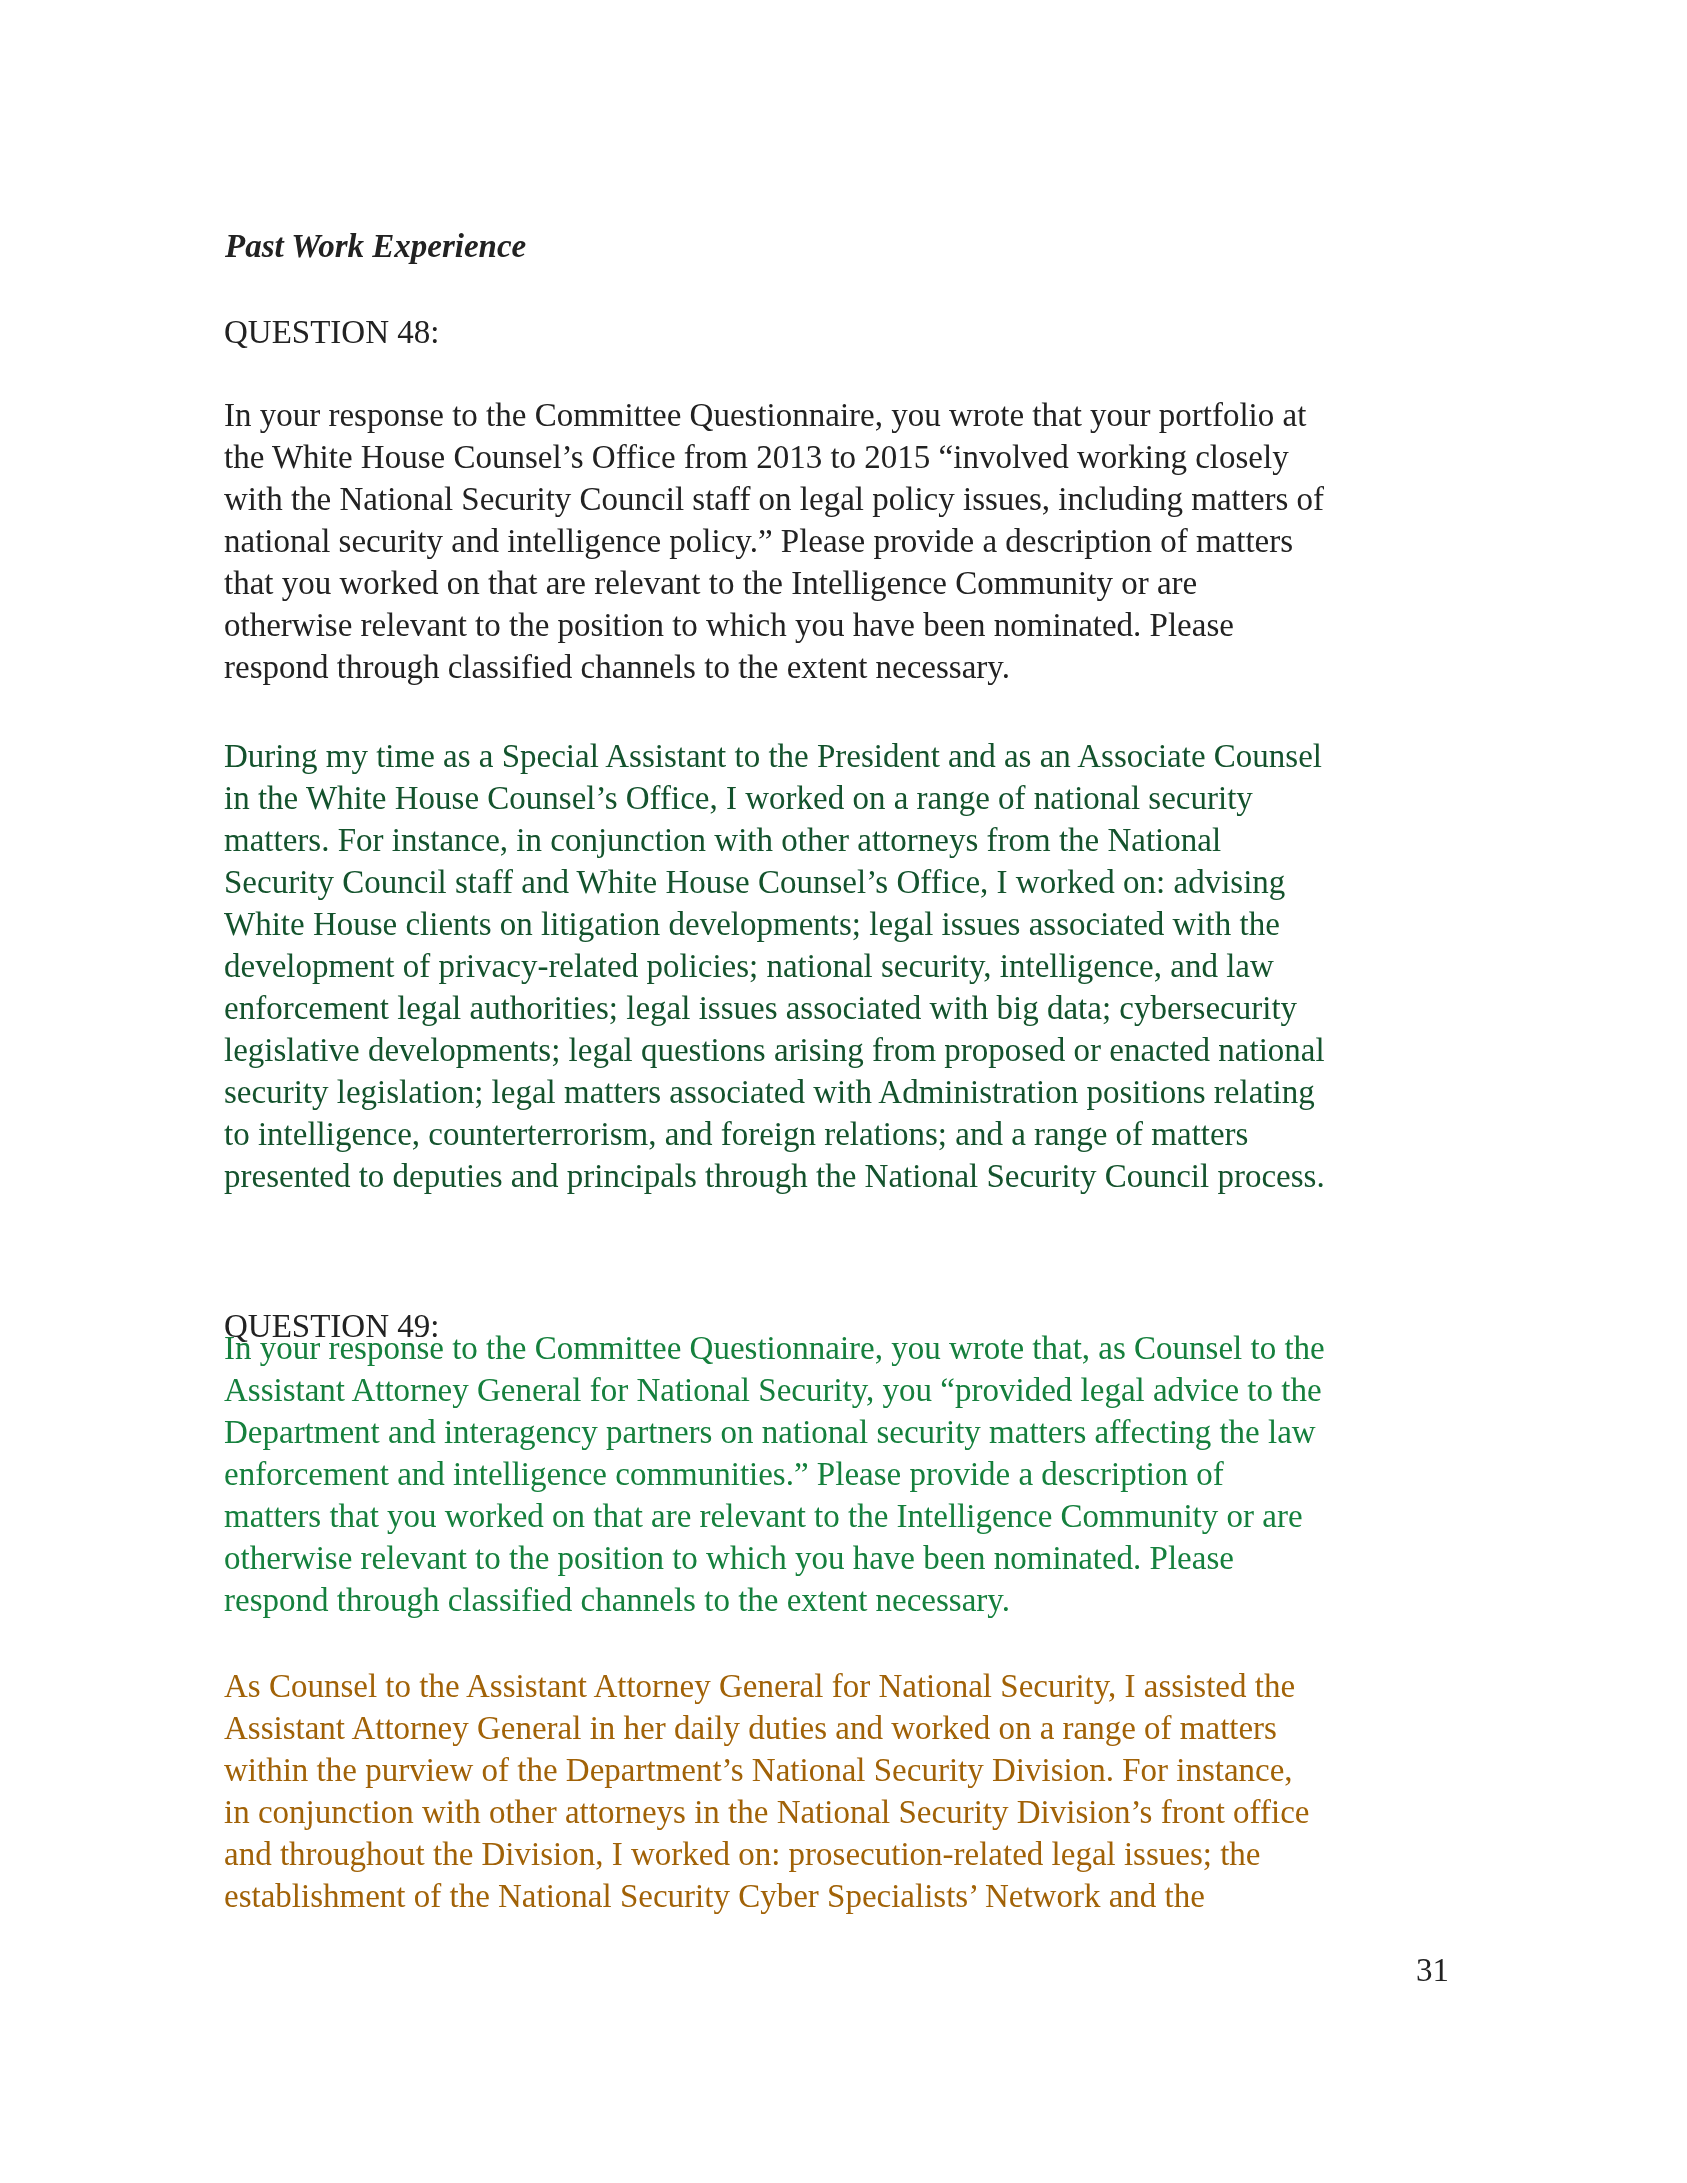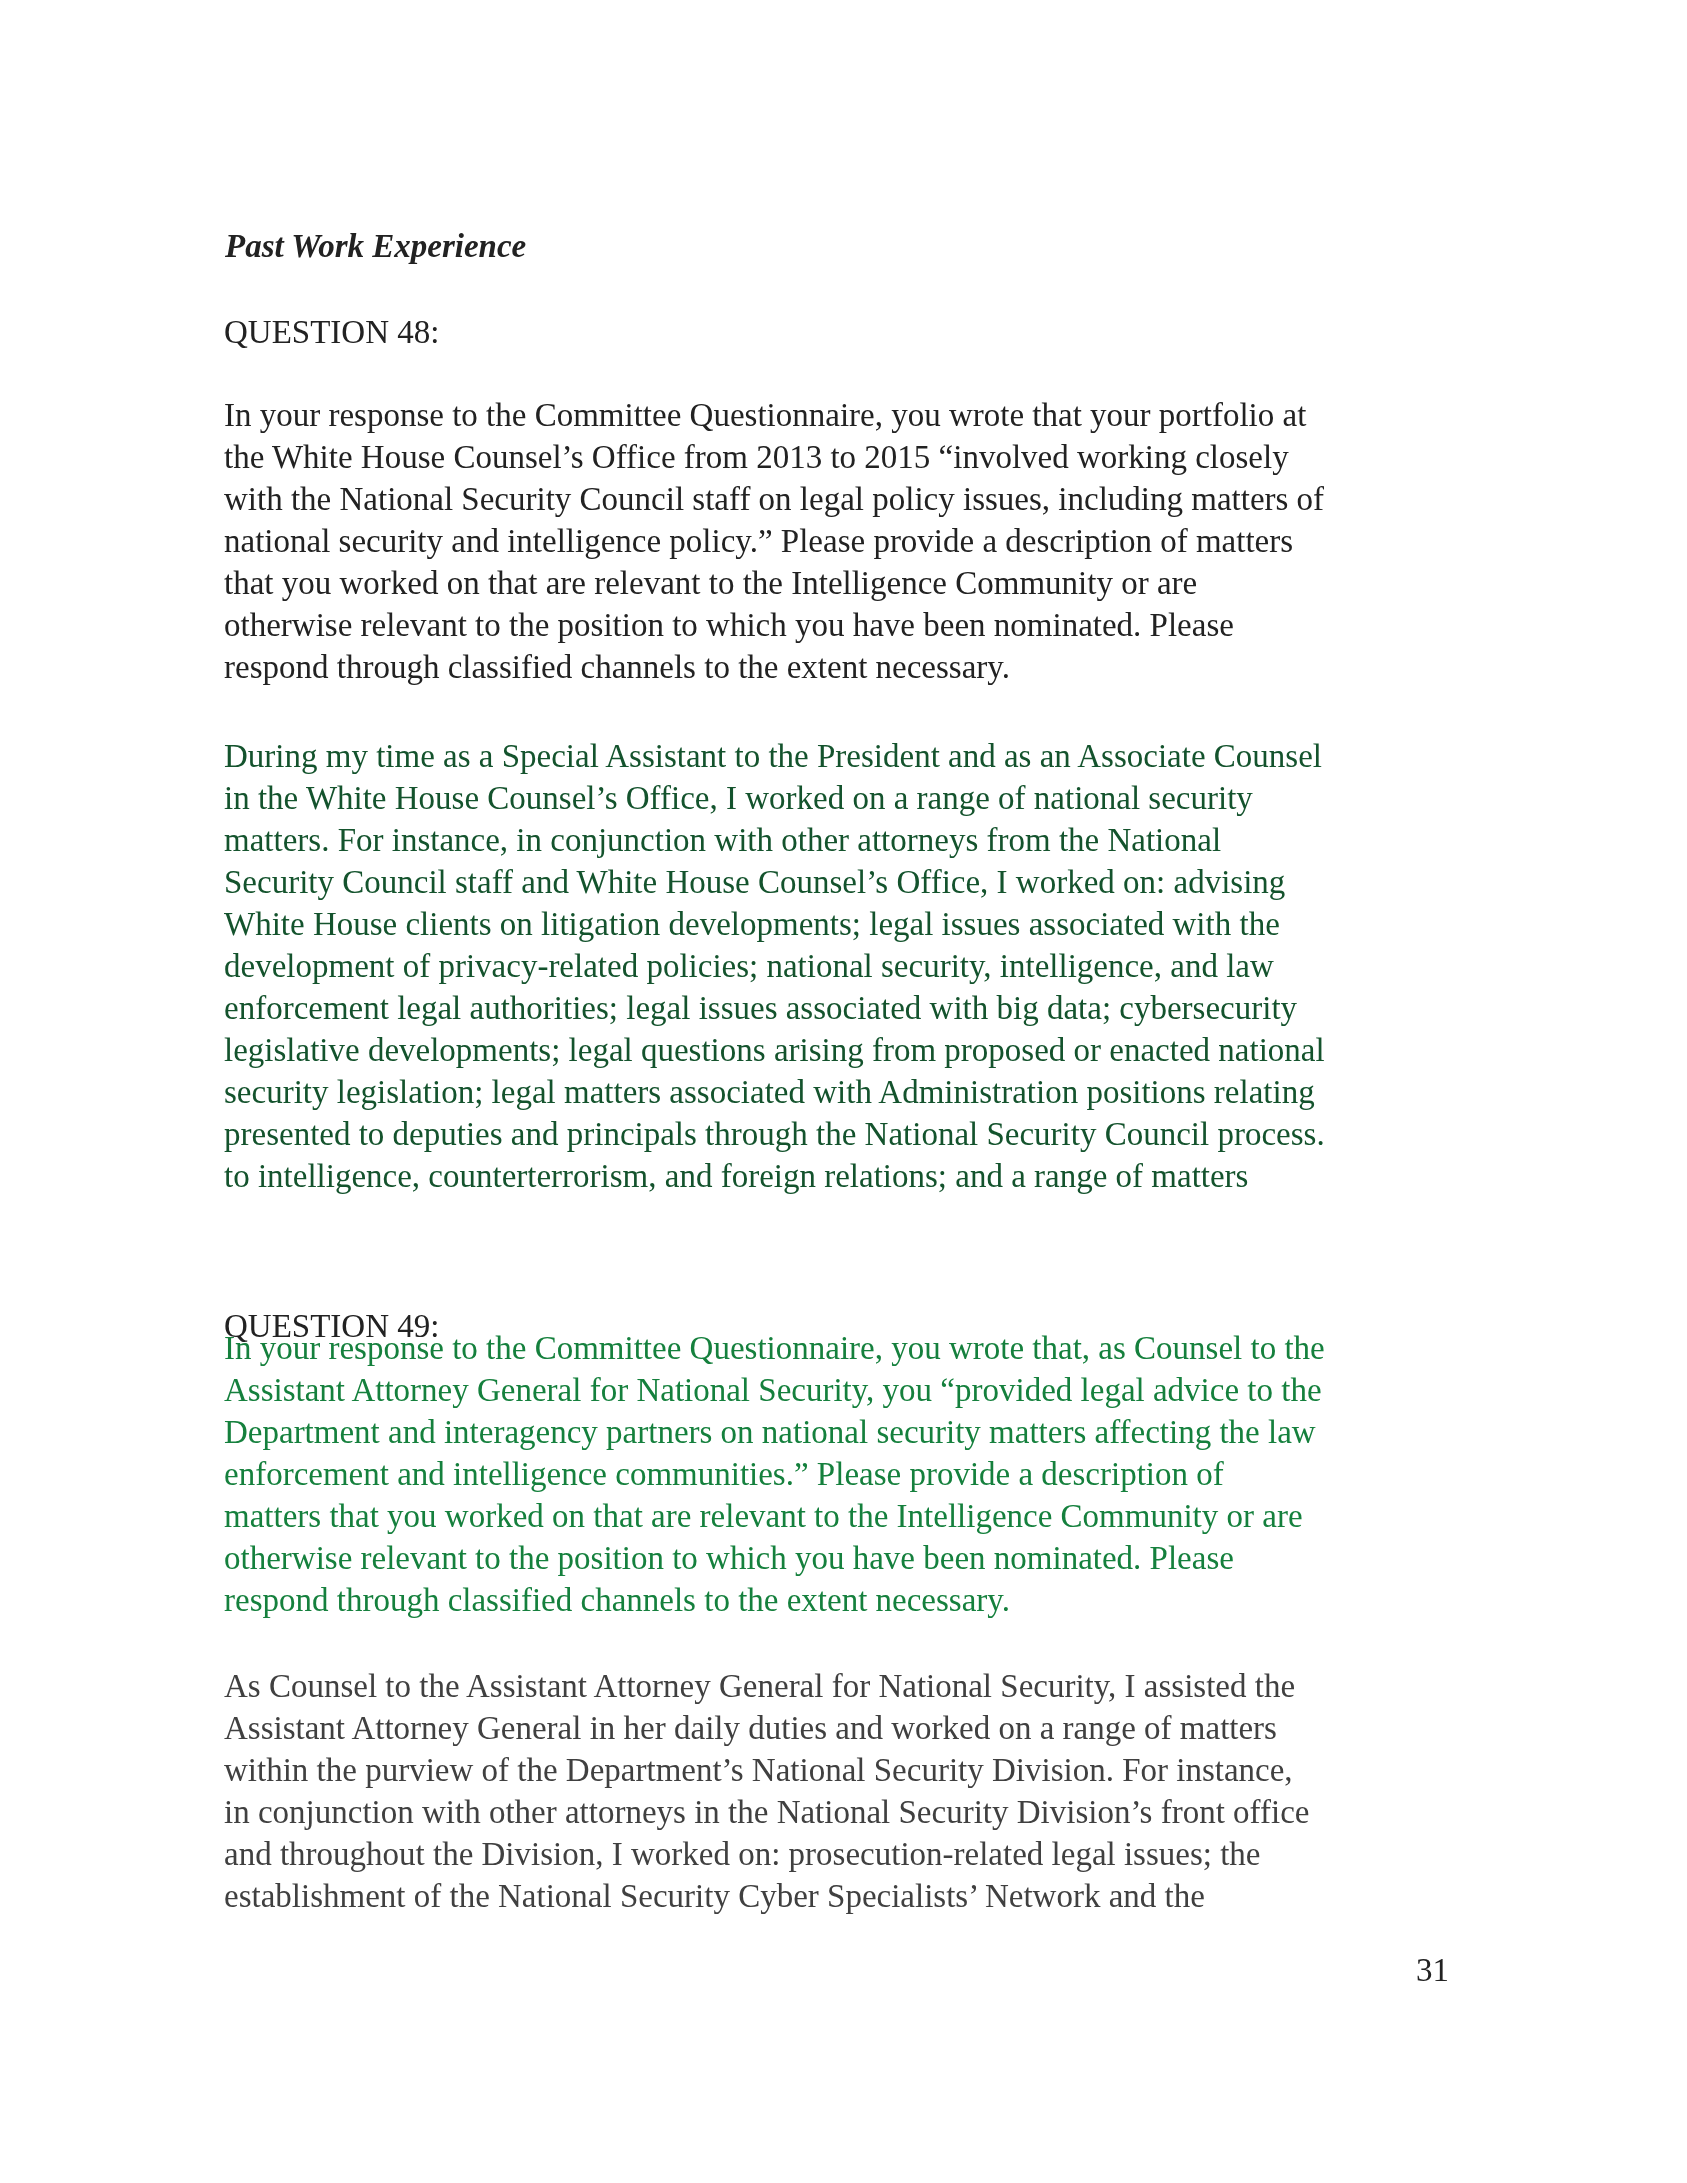--- a/index.html
+++ b/index.html
@@ -36,37 +36,37 @@
   <div class="para answer" style="top: 735px; color: #14532d;">
     <span class="line">During my time as a Special Assistant to the President and as an Associate Counsel</span>
     <span class="line">in the White House Counsel’s Office, I worked on a range of national security</span>
     <span class="line">matters.  For instance, in conjunction with other attorneys from the National</span>
     <span class="line">Security Council staff and White House Counsel’s Office, I worked on: advising</span>
     <span class="line">White House clients on litigation developments; legal issues associated with the</span>
     <span class="line">development of privacy-related policies; national security, intelligence, and law</span>
     <span class="line">enforcement legal authorities; legal issues associated with big data; cybersecurity</span>
     <span class="line">legislative developments; legal questions arising from proposed or enacted national</span>
     <span class="line">security legislation; legal matters associated with Administration positions relating</span>
+    <span class="line">to intelligence, counterterrorism, and foreign relations; and a range of matters</span>
     <span class="line">presented to deputies and principals through the National Security Council process.</span>
-    <span class="line">to intelligence, counterterrorism, and foreign relations; and a range of matters</span>
   </div>
 
   <div class="qlabel" style="top:1308px;">QUESTION 49:</div>
 
   <div class="para question" style="top: 1327px; color: #15803d;">
     <span class="line">In your response to the Committee Questionnaire, you wrote that, as Counsel to the</span>
     <span class="line">Assistant Attorney General for National Security, you “provided legal advice to the</span>
     <span class="line">Department and interagency partners on national security matters affecting the law</span>
     <span class="line">enforcement and intelligence communities.” Please provide a description of</span>
     <span class="line">matters that you worked on that are relevant to the Intelligence Community or are</span>
     <span class="line">otherwise relevant to the position to which you have been nominated. Please</span>
     <span class="line">respond through classified channels to the extent necessary.</span>
   </div>
 
-  <div class="para answer" style="top: 1665px; color: #404040;">
+  <div class="para answer" style="top: 1665px; color: #a16207;">
     <span class="line">As Counsel to the Assistant Attorney General for National Security, I assisted the</span>
     <span class="line">Assistant Attorney General in her daily duties and worked on a range of matters</span>
     <span class="line">within the purview of the Department’s National Security Division.  For instance,</span>
     <span class="line">in conjunction with other attorneys in the National Security Division’s front office</span>
     <span class="line">and throughout the Division, I worked on: prosecution-related legal issues; the</span>
     <span class="line">establishment of the National Security Cyber Specialists’ Network and the</span>
   </div>
 
   <div class="pagenum">31</div>
 </div>

